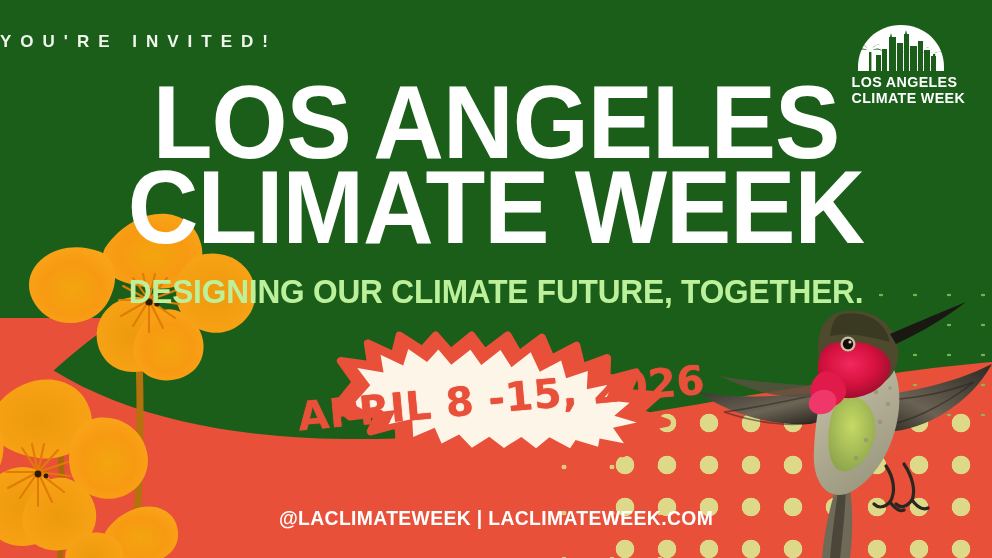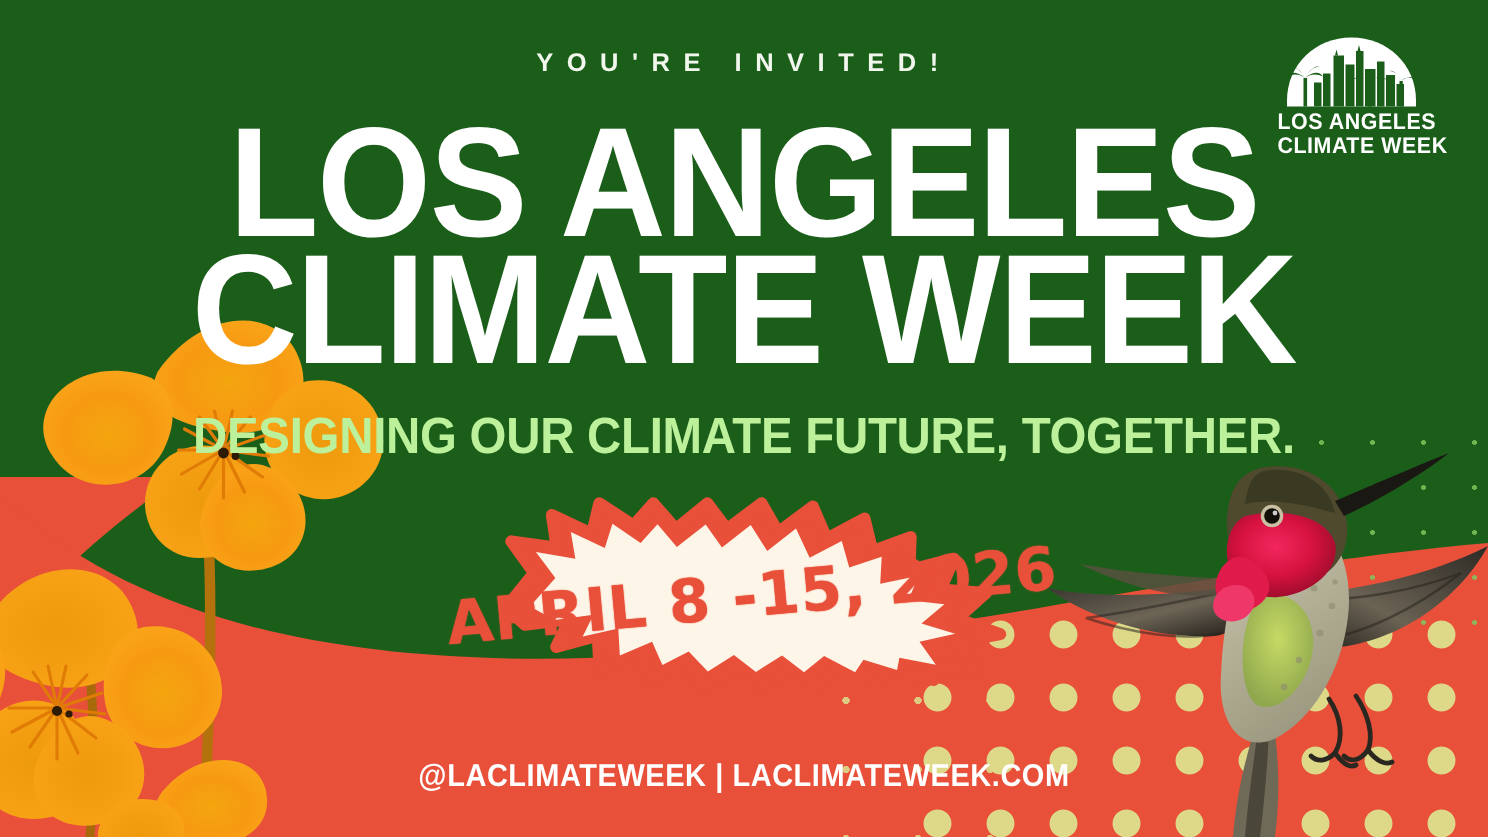--- a/index.html
+++ b/index.html
@@ -27,21 +27,21 @@
   
   .bg-dots-red{position:absolute;left:598px;top:398px;width:394px;height:160px;
     background-image:radial-gradient(#DDD989 9px, transparent 9.6px);
     background-size:42px 42px;background-position:6px 4px;}
   .bg-dots-red-fade{position:absolute;left:540px;top:398px;width:140px;height:160px;
     background-image:radial-gradient(#DDD989 2.3px, transparent 2.7px);
     background-size:48px 46px;opacity:.9;}
 
   
   .kicker{
-    position:absolute;left:0;top:32px;width:992px;text-align:center;
+    position:absolute;left:0;top:32px;width:992px;text-align:left;
     color:#F2F7EE;font-size:17px;font-weight:bold;letter-spacing:9px;
   }
 
   
   .title-wrap{position:absolute;left:0;top:78px;width:992px;text-align:center;}
   .title-l1,.title-l2{
     color:#FFFFFF;font-weight:bold;line-height:.86;
     font-family:"Liberation Sans Narrow","Liberation Sans",sans-serif;
     transform:scaleX(.94);
     letter-spacing:-1px;

